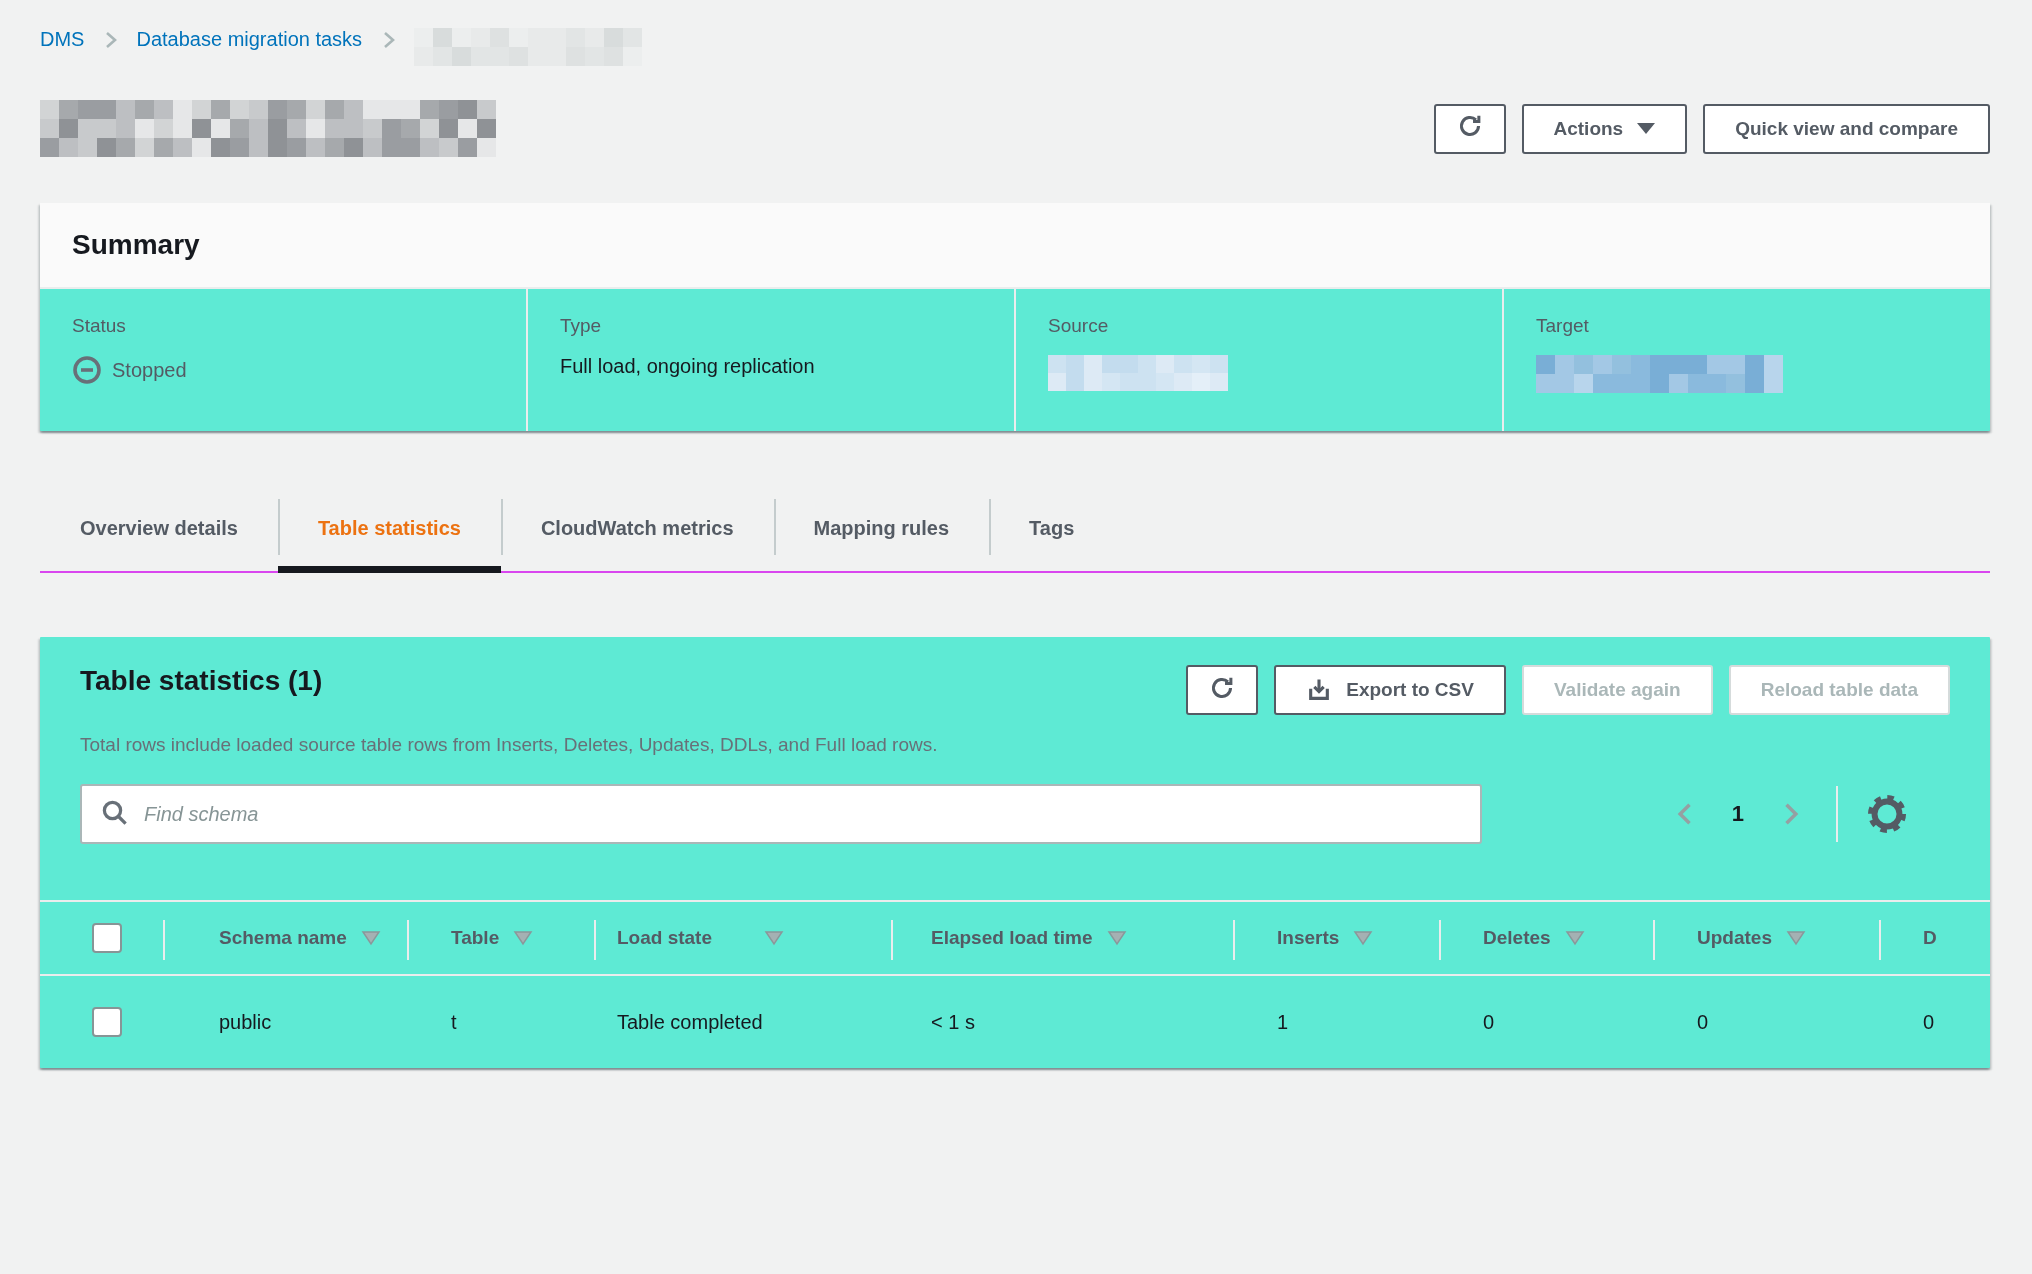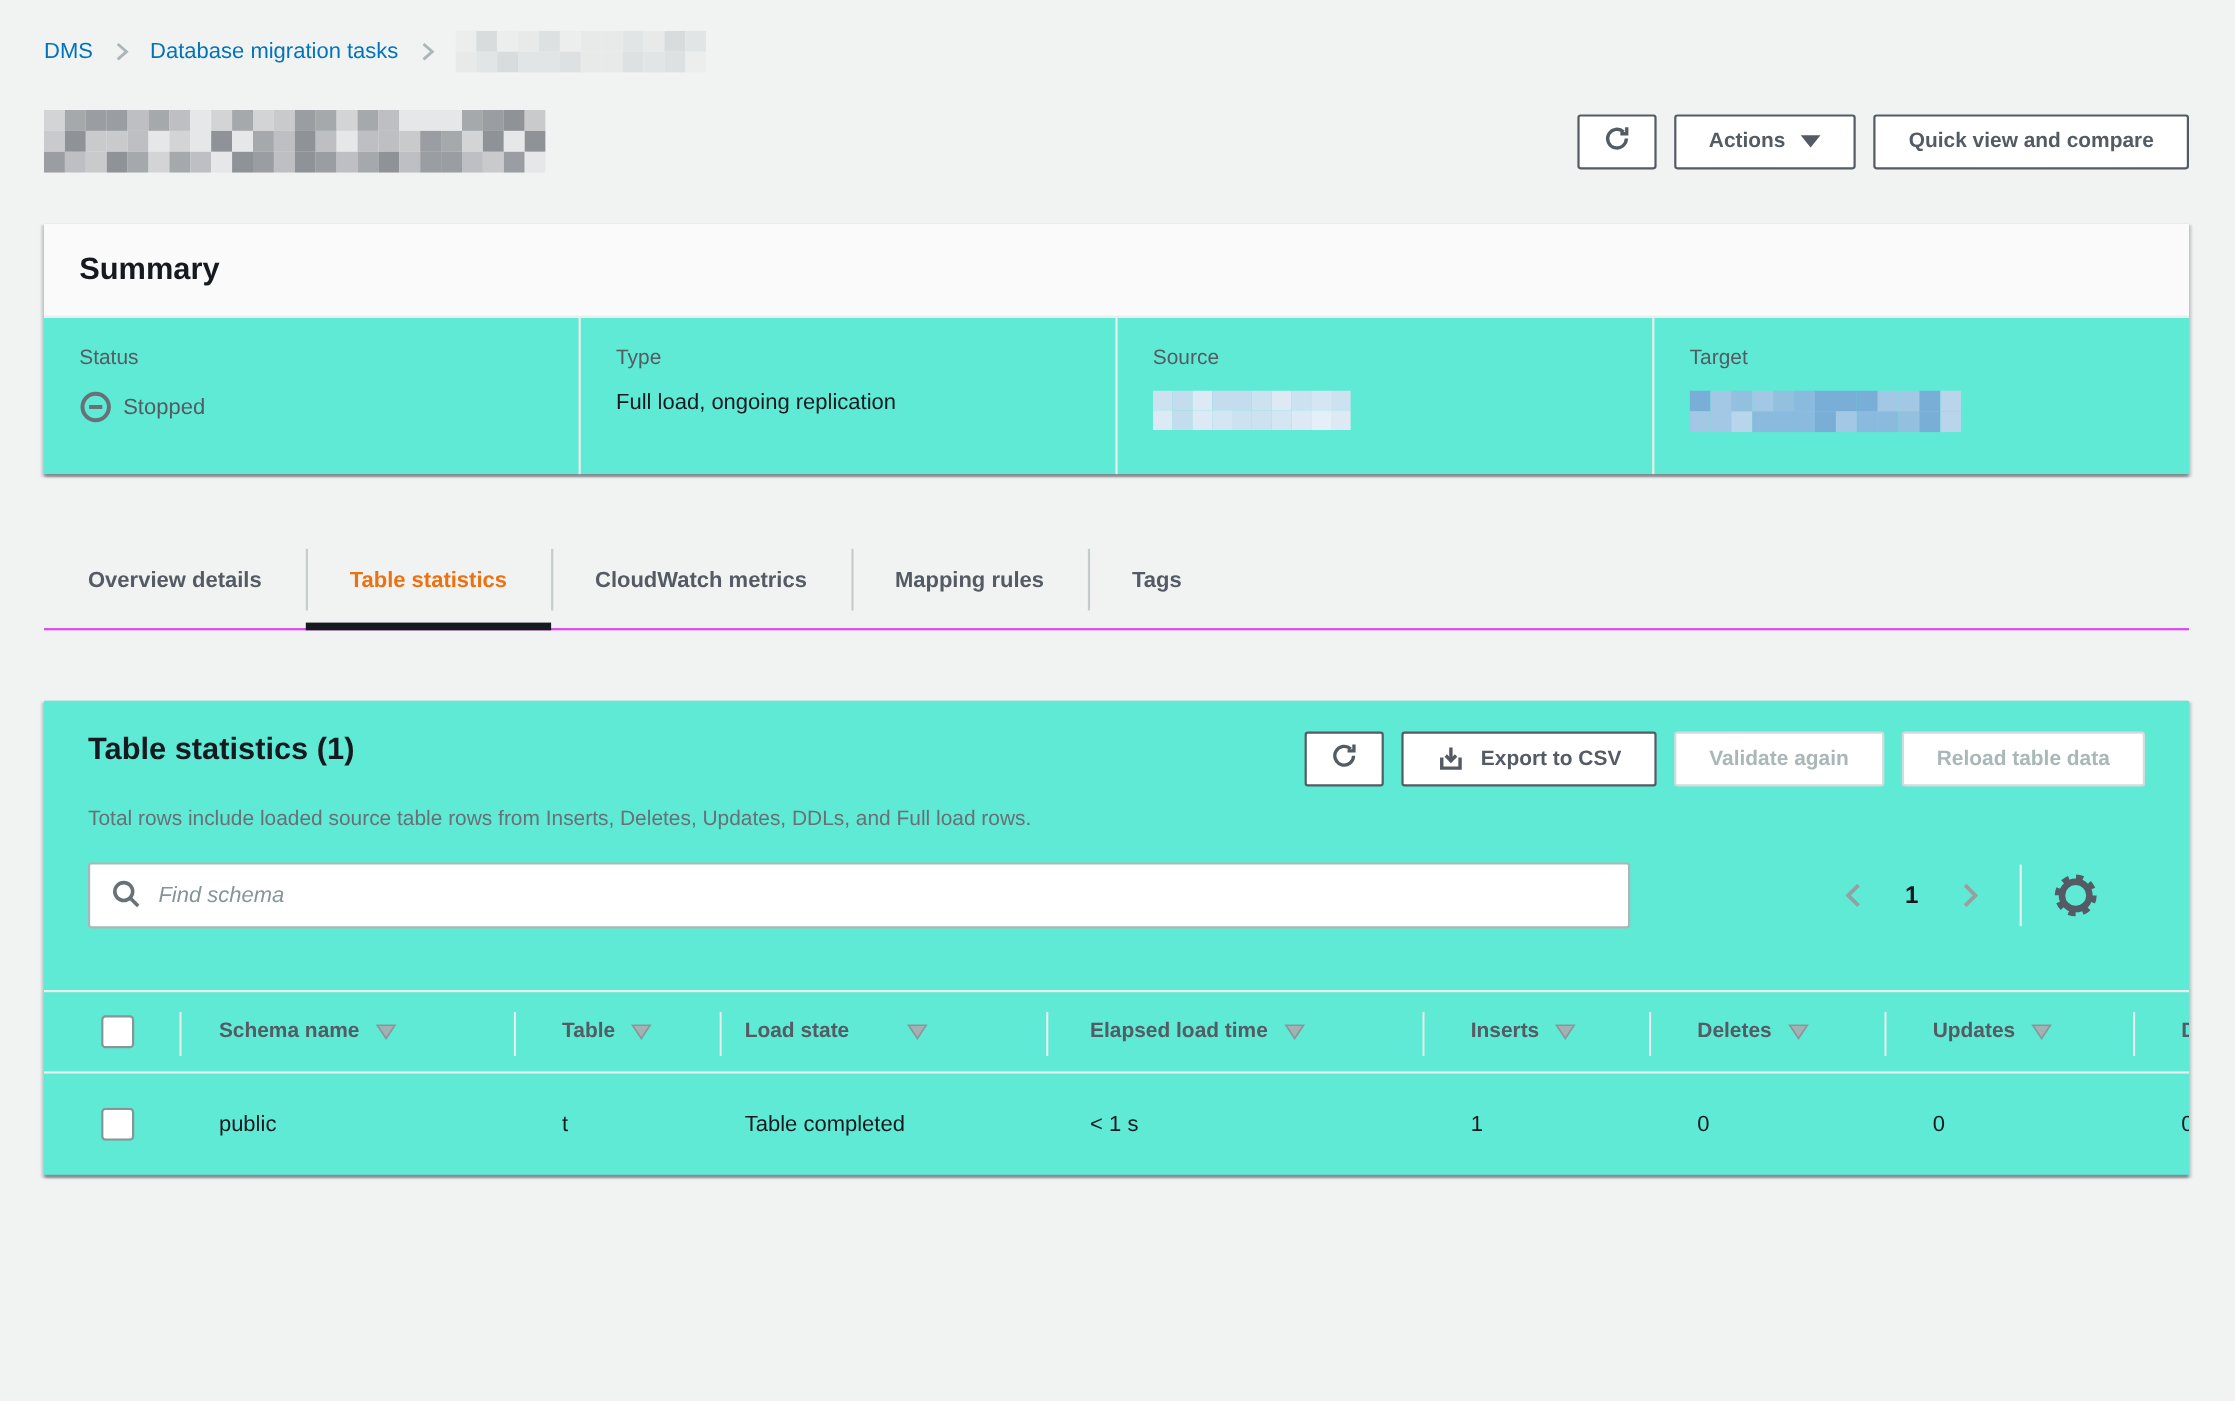--- a/index.html
+++ b/index.html
@@ -6,21 +6,21 @@
   html,body { background:#f1f2f2; }
   body {
     width:2032px; height:1274px; overflow:hidden;
     font-family:"Liberation Sans", sans-serif;
     color:var(--text, #16191f);
     font-size:19px;
   }
   .page { width:2032px; height:1274px; padding:28px 42px 0 40px; }
 
   
-  .breadcrumb { display:flex; align-items:center; gap:14px; height:38px; }
+  .breadcrumb { display:flex; gap:14px; height:38px; }
   .crumb { color:var(--link,#0073bb); font-size:20px; text-decoration:none; cursor:pointer; }
   .crumb-sep svg { display:block; }
 
   
   .page-header { margin-top:34px; display:flex; align-items:center; }
   .header-actions { margin-left:auto; display:flex; gap:16px; align-items:center; }
   .btn {
     background:#fff; border:2px solid #545b64; border-radius:3px;
     color:#545b64; font-weight:bold; font-size:19px;
     height:50px; padding:0 30px; display:inline-flex; align-items:center; gap:14px;
@@ -77,21 +77,21 @@
   .page-num { font-weight:bold; font-size:22px; color:#16191f; padding:0 22px; cursor:pointer; background:none; border:none; font-family:"Liberation Sans", sans-serif; }
   .pag-divider { width:2px; height:56px; background:#eaeded; margin:0 28px 0 22px; }
   .gear-btn { background:none; border:none; cursor:pointer; display:flex; }
 
   
   .stats-table { margin-top:56px; width:100%; }
   .thead { display:flex; border-top:2px solid #eaeded; border-bottom:2px solid #eaeded; height:76px; align-items:center; }
   .trow  { display:flex; height:92px; align-items:center; }
   .col { flex:none; display:flex; align-items:center; overflow:hidden; white-space:nowrap; }
   .col.c0 { width:123px; padding-left:52px; }
-  .col.c1 { width:304px; padding-left:36px; }
+  .col.c1 { width:244px; padding-left:56px; }
   .col.c2 { width:187px; padding-left:44px; }
   .col.c3 { width:297px; padding-left:23px; }
   .col.c4 { width:342px; padding-left:40px; }
   .col.c5 { width:206px; padding-left:44px; }
   .col.c6 { width:214px; padding-left:44px; }
   .col.c7 { width:226px; padding-left:44px; }
   .col.c8 { flex:1 1 auto; padding-left:44px; }
   .thead .col { position:relative; height:100%; font-weight:bold; color:#545b64; font-size:19px; cursor:pointer; }
   .thead .col + .col::before { content:""; position:absolute; left:0; top:18px; width:2px; height:40px; background:#eaeded; }
   .sort-icon { margin-left:14px; display:flex; }

